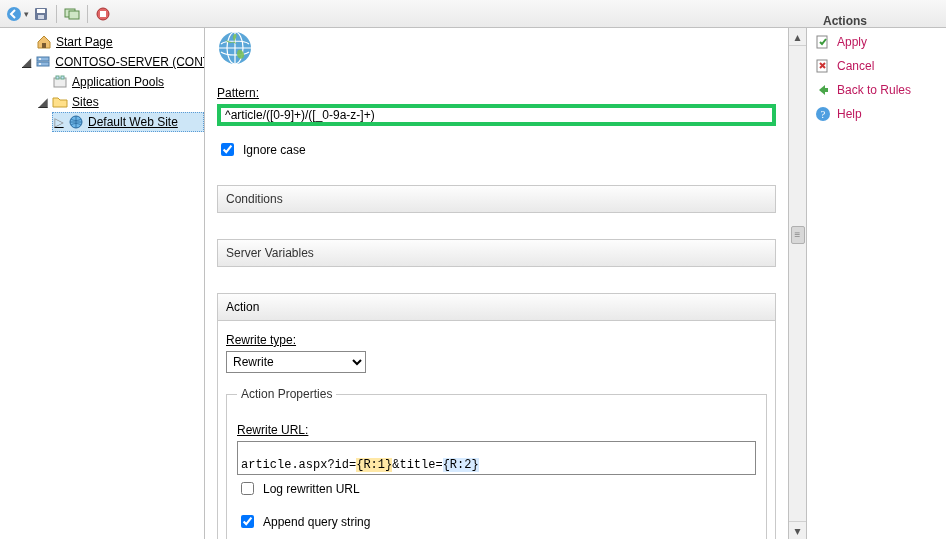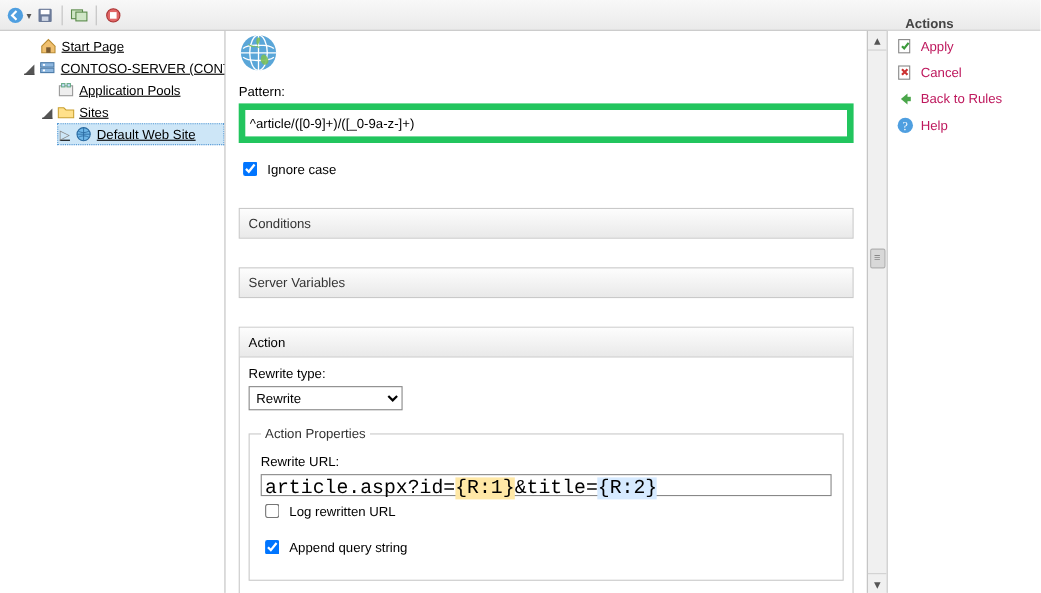--- a/index.html
+++ b/index.html
@@ -57,28 +57,28 @@
     overflow: hidden;
     position: relative;
   }
   .header {
     display:flex;
     align-items:center;
     gap:10px;
     padding: 2px 0 8px 0;
   }
   .header h1 { font-size: 20px; font-weight: normal; margin:0; color:#333; }
-  .label { margin: 2px 0 4px 0; }
+  .label { margin: 12px 0 4px 0; text-decoration: underline; }
   .patternbox {
     width: 100%;
-    border: 6px solid #22c55e;
+    border: 4px solid #22c55e;
     padding: 3px 4px;
     font-family: inherit;
     font-size: 12px;
-    height: 36px;
+    height: 22px;
   }
   .chk { display:flex; align-items:center; gap:6px; margin: 14px 0 6px 0; }
   .sectionbar {
     margin-top: 26px;
     background: linear-gradient(#fdfdfd,#e9e9e9);
     border: 1px solid #c9c9c9;
     padding: 6px 8px;
     font-size: 12px;
     color:#333;
   }
@@ -88,21 +88,21 @@
     background: linear-gradient(#fdfdfd,#efefef 18px,#fff 18px);
     padding: 6px 8px 14px 8px;
   }
   .actionbox .bar { margin:-6px -8px 8px -8px;  background: linear-gradient(#fdfdfd,#e9e9e9); border-bottom:1px solid #c9c9c9; padding:6px 8px; }
   .select {
     border:1px solid #888; height:22px; font-size:12px; padding:0 2px; background:#fff;
   }
   fieldset.ap { border:1px solid #c9c9c9; margin:14px 0 0 0; padding: 10px 10px 14px 10px; }
   fieldset.ap legend { padding: 0 4px; color:#333; }
   .mono { font-family: Consolas, "Courier New", monospace; }
-  .rewritebox { width:100%; border:1px solid #888; padding:2px 3px; font-size:18px; height:20px; }
+  .rewritebox { width:100%; border:1px solid #888; padding:16px 3px; font-size:12px; height:20px; }
   .rewritebox .h1 { background:#ffe8a6; }
   .rewritebox .h2 { background:#d6eaff; }
   .stopchk { margin-top: 16px; }
   .vscroll {
     width:18px;
     border-left:1px solid #c0c0c0;
     background:#f0f0f0;
     display:flex;
     flex-direction:column;
     align-items:center;

